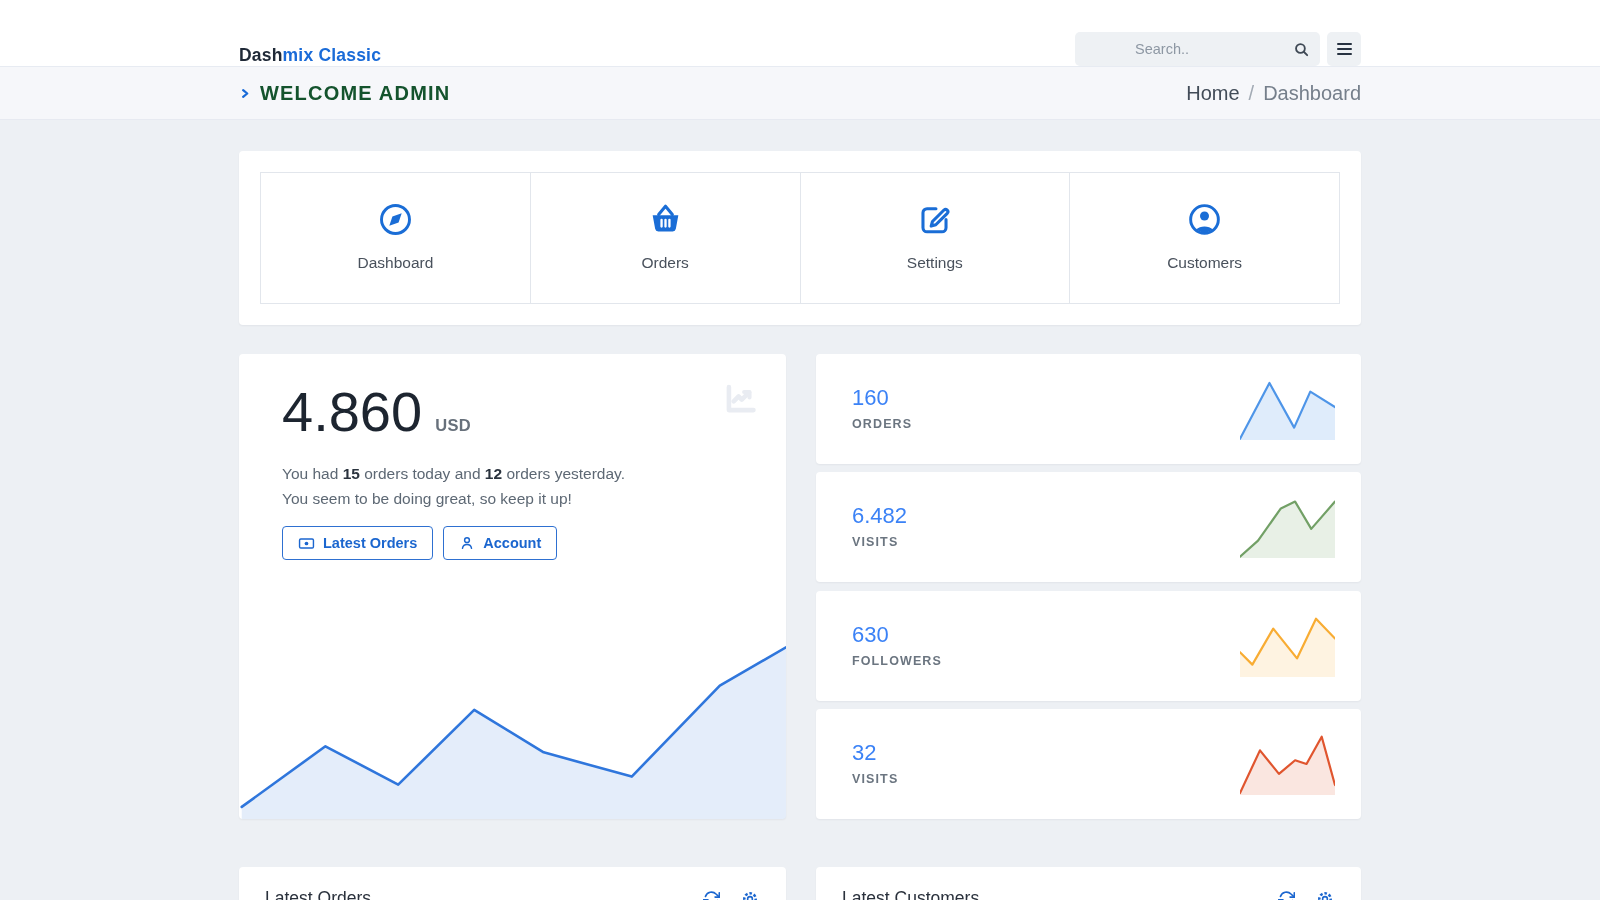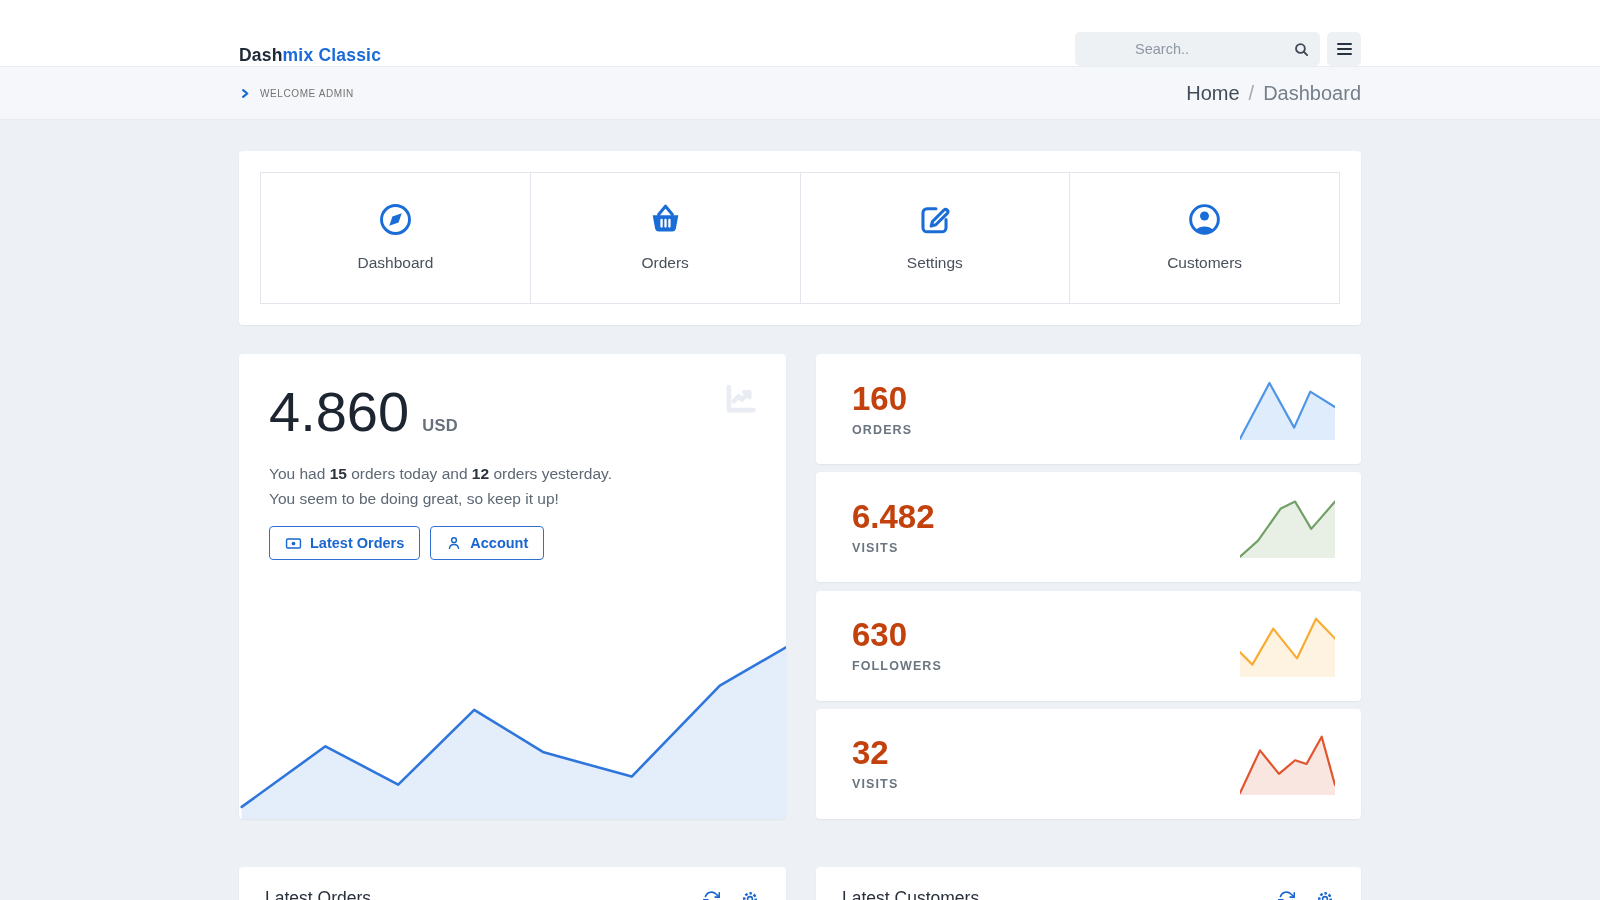--- a/index.html
+++ b/index.html
@@ -26,21 +26,21 @@
   .search-group input::placeholder { color:#8d97a3; }
   .icon-btn { background:transparent; border:0; cursor:pointer; display:flex; align-items:center; justify-content:center; }
   .search-btn { width:38px; height:34px; }
   .menu-btn { width:34px; height:34px; margin-left:7px; background:#eef1f4; border-radius:5px; flex-direction:column; gap:3px; }
   .menu-btn .bar { width:15px; height:2.2px; background:#273241; border-radius:1px; }
 
   
   .hero-bar { background:#f6f7fa; border-bottom:1px solid #e7eaf1; }
   .hero-inner { height:52px; display:flex; align-items:center; justify-content:space-between; }
   .hero-left { display:flex; align-items:center; gap:9px; }
-  .hero-title { font-size:10px; font-weight:400; letter-spacing:.06em; color:#737373; }
+  .hero-title { font-size:20px; font-weight:700; letter-spacing:.06em; color:#14532d; }
   .breadcrumb { display:flex; align-items:center; font-size:20px; }
   .crumb-home { color:#424c58; text-decoration:none; cursor:pointer; }
   .crumb-sep { color:#a2aab4; margin:0 9px; }
   .crumb-current { color:#757f8b; }
 
   
   .card { background:#fff; border-radius:4px; box-shadow:0 1px 2px rgba(24,28,33,.05); }
 
   .main { padding-top:31px; }
 
@@ -52,39 +52,39 @@
     text-decoration:none; cursor:pointer; background:#fff;
   }
   .tile + .tile { margin-left:-1px; }
   .tile-icon { display:inline-flex; height:35px; }
   .tile-label { display:block; margin-top:13px; font-size:15.5px; color:#49515c; }
 
   .grid { display:grid; grid-template-columns:547px 545px; column-gap:30px; }
 
   
   .earnings-card { position:relative; height:465px; display:flex; flex-direction:column; justify-content:flex-end; overflow:hidden; }
-  .earnings-body { position:absolute; top:0; left:0; right:0; padding:30px 30px 0; }
+  .earnings-body { position:absolute; top:0; left:13px; right:0; padding:30px 30px 0; }
   .corner-icon { position:absolute; top:26px; right:26px; }
   .amount-row { display:flex; align-items:baseline; }
   .amount { font-size:56px; font-weight:300; line-height:1; color:#1d2530; }
   .currency { font-size:16.5px; font-weight:700; color:#67707b; margin-left:13px; letter-spacing:.02em; }
   .earnings-msg { margin-top:21px; max-width:352px; font-size:15.5px; line-height:1.62; color:#5d6874; }
   .earnings-msg b { color:#2a333e; font-weight:700; }
   .btn-row { display:flex; gap:10px; margin-top:15px; }
   .btn-outline {
     display:inline-flex; align-items:center; gap:8px; height:34px; padding:0 15px;
     background:#fff; border:1px solid #2e70d1; border-radius:4px; color:#1b66cf;
     font-size:14.5px; font-weight:700; font-family:inherit; cursor:pointer;
   }
   .big-chart { display:block; width:100%; height:202px; }
 
   
   .stats-col { display:flex; flex-direction:column; justify-content:space-between; height:465px; }
   .stat-card { height:110px; display:flex; align-items:center; justify-content:space-between; padding:0 26px 0 36px; }
-  .stat-value { font-size:33px; font-weight:700; line-height:1; color:#c2410c; }
+  .stat-value { font-size:22px; font-weight:400; line-height:1; color:#3b82f6; }
   .stat-label { margin-top:8px; font-size:12.5px; font-weight:600; letter-spacing:.09em; color:#6b7580; }
   .spark { width:95px; height:62px; }
 
   
   .panel { margin-top:48px; height:120px; }
   .panel-header { display:flex; align-items:center; justify-content:space-between; padding:21px 26px; }
   .panel-title { font-size:17.5px; font-weight:500; color:#2a313c; }
   .panel-actions { display:flex; align-items:center; gap:19px; }
   .panel-actions .icon-btn { width:20px; height:20px; }
 

